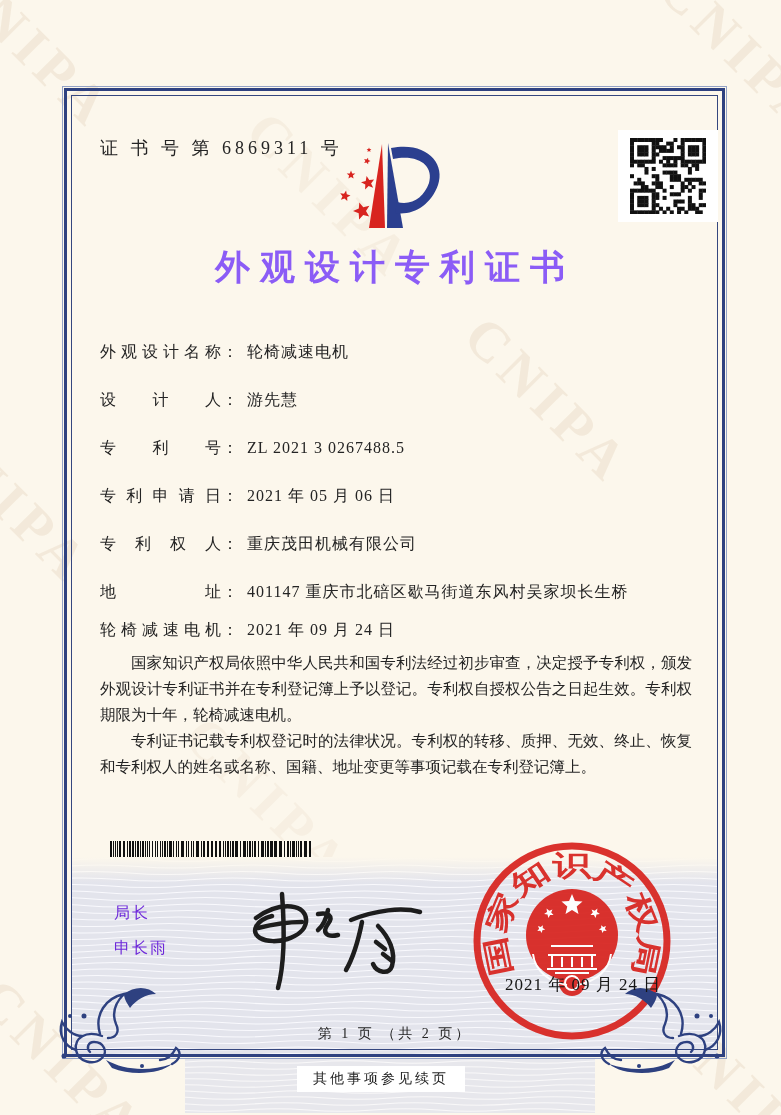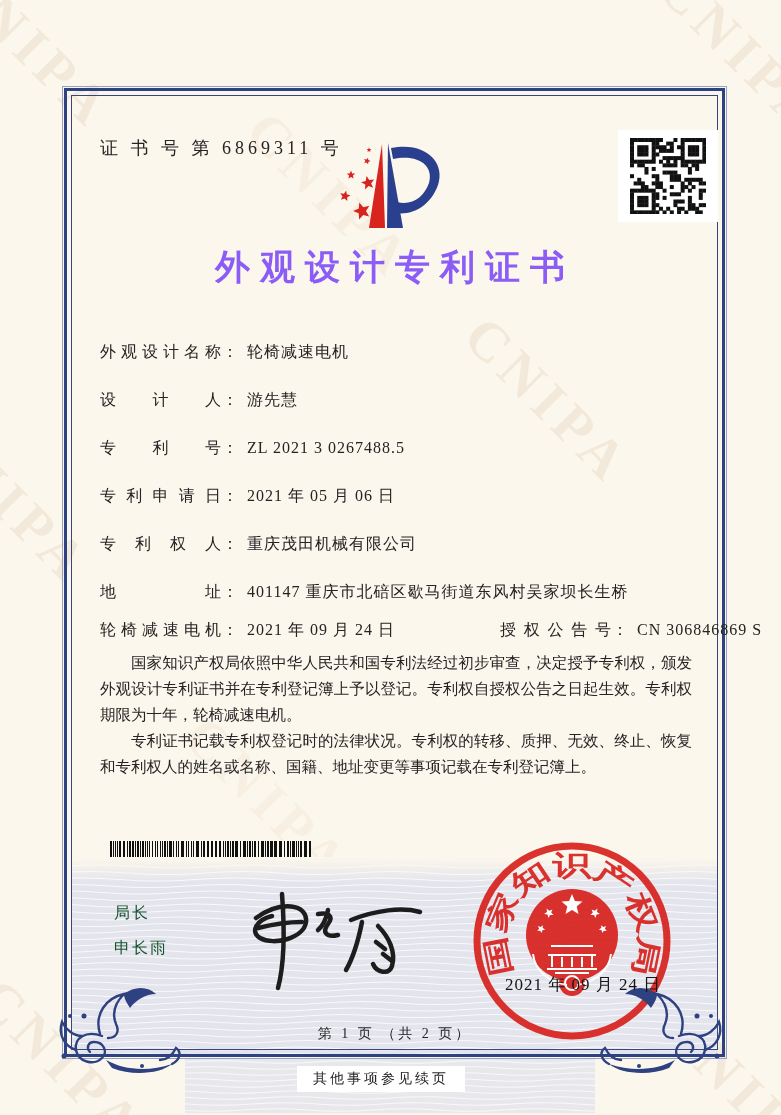--- a/index.html
+++ b/index.html
@@ -23,21 +23,21 @@
          font-weight:bold;letter-spacing:10px;color:#8b5cf6;z-index:3;}
   .row{position:absolute;left:100px;font-size:16px;letter-spacing:1px;z-index:3;white-space:nowrap;}
   .flabel{display:inline-block;width:122px;text-align:justify;text-align-last:justify;vertical-align:bottom;font-family:Liberation Serif, serif;}
   .flabel2{display:inline-block;width:112px;text-align:justify;text-align-last:justify;vertical-align:bottom;}
   .fval{margin-left:8px;text-align:center;}
   .grant2{position:absolute;left:400px;top:0;}
   .paras{position:absolute;left:100px;top:650px;width:592px;font-size:15.5px;line-height:26px;
          text-align:justify;z-index:3;}
   .paras p{margin:0;text-indent:2em;}
   .signer{position:absolute;left:114px;font-size:16px;letter-spacing:2px;z-index:3;
-          font-family:"Liberation Sans","DejaVu Sans",sans-serif;color:#14532d;}
+          font-family:"Liberation Sans","DejaVu Sans",sans-serif;color:#6d28d9;}
   .pageinfo{position:absolute;left:63px;width:664px;top:1025px;text-align:center;font-size:14px;
             letter-spacing:3px;z-index:3;font-family:Liberation Serif, serif;}
   .notebox{position:absolute;left:297px;top:1066px;background:#ffffff;padding:4px 16px;
            font-size:14px;letter-spacing:3px;z-index:3;}
   .sealdate{position:absolute;left:488px;top:973px;width:190px;text-align:center;font-size:17px;
             letter-spacing:1px;color:#151515;z-index:5;}
   .qrbox{position:absolute;left:618px;top:130px;width:100px;height:92px;background:#fff;z-index:3;}
   .abs{position:absolute;z-index:3;}
   .seal{position:absolute;left:464px;top:834px;z-index:4;opacity:.93;}
   .orn{position:absolute;z-index:5;}
@@ -394,23 +394,20 @@
   </div>
   <div class="row" style="top:534px">
     <span class="flabel">专利权人</span><span>：</span><span class="fval">重庆茂田机械有限公司</span>
   </div>
   <div class="row" style="top:582px">
     <span class="flabel">地址</span><span>：</span><span class="fval">401147 重庆市北碚区歇马街道东风村吴家坝长生桥</span>
   </div>
 
   <div class="row" style="top:620px">
     <span class="flabel">轮椅减速电机</span><span>：</span><span class="fval">2021 年 09 月 24 日</span>
-    <span class="grant2">
-      <span class="flabel2">授权公告号</span><span>：</span><span class="fval">CN 306846869 S</span>
-    </span>
   </div>
 
   <div class="paras">
     <p>国家知识产权局依照中华人民共和国专利法经过初步审查，决定授予专利权，颁发外观设计专利证书并在专利登记簿上予以登记。专利权自授权公告之日起生效。专利权期限为十年，轮椅减速电机。</p>
     <p>专利证书记载专利权登记时的法律状况。专利权的转移、质押、无效、终止、恢复和专利权人的姓名或名称、国籍、地址变更等事项记载在专利登记簿上。</p>
   </div>
 
   <svg id="barcode" class="abs" style="left:110px;top:841px" width="203" height="16">
       <rect x="0" y="0" width="2" height="16" fill="#111111"></rect>
       <rect x="3" y="0" width="1" height="16" fill="#111111"></rect>

